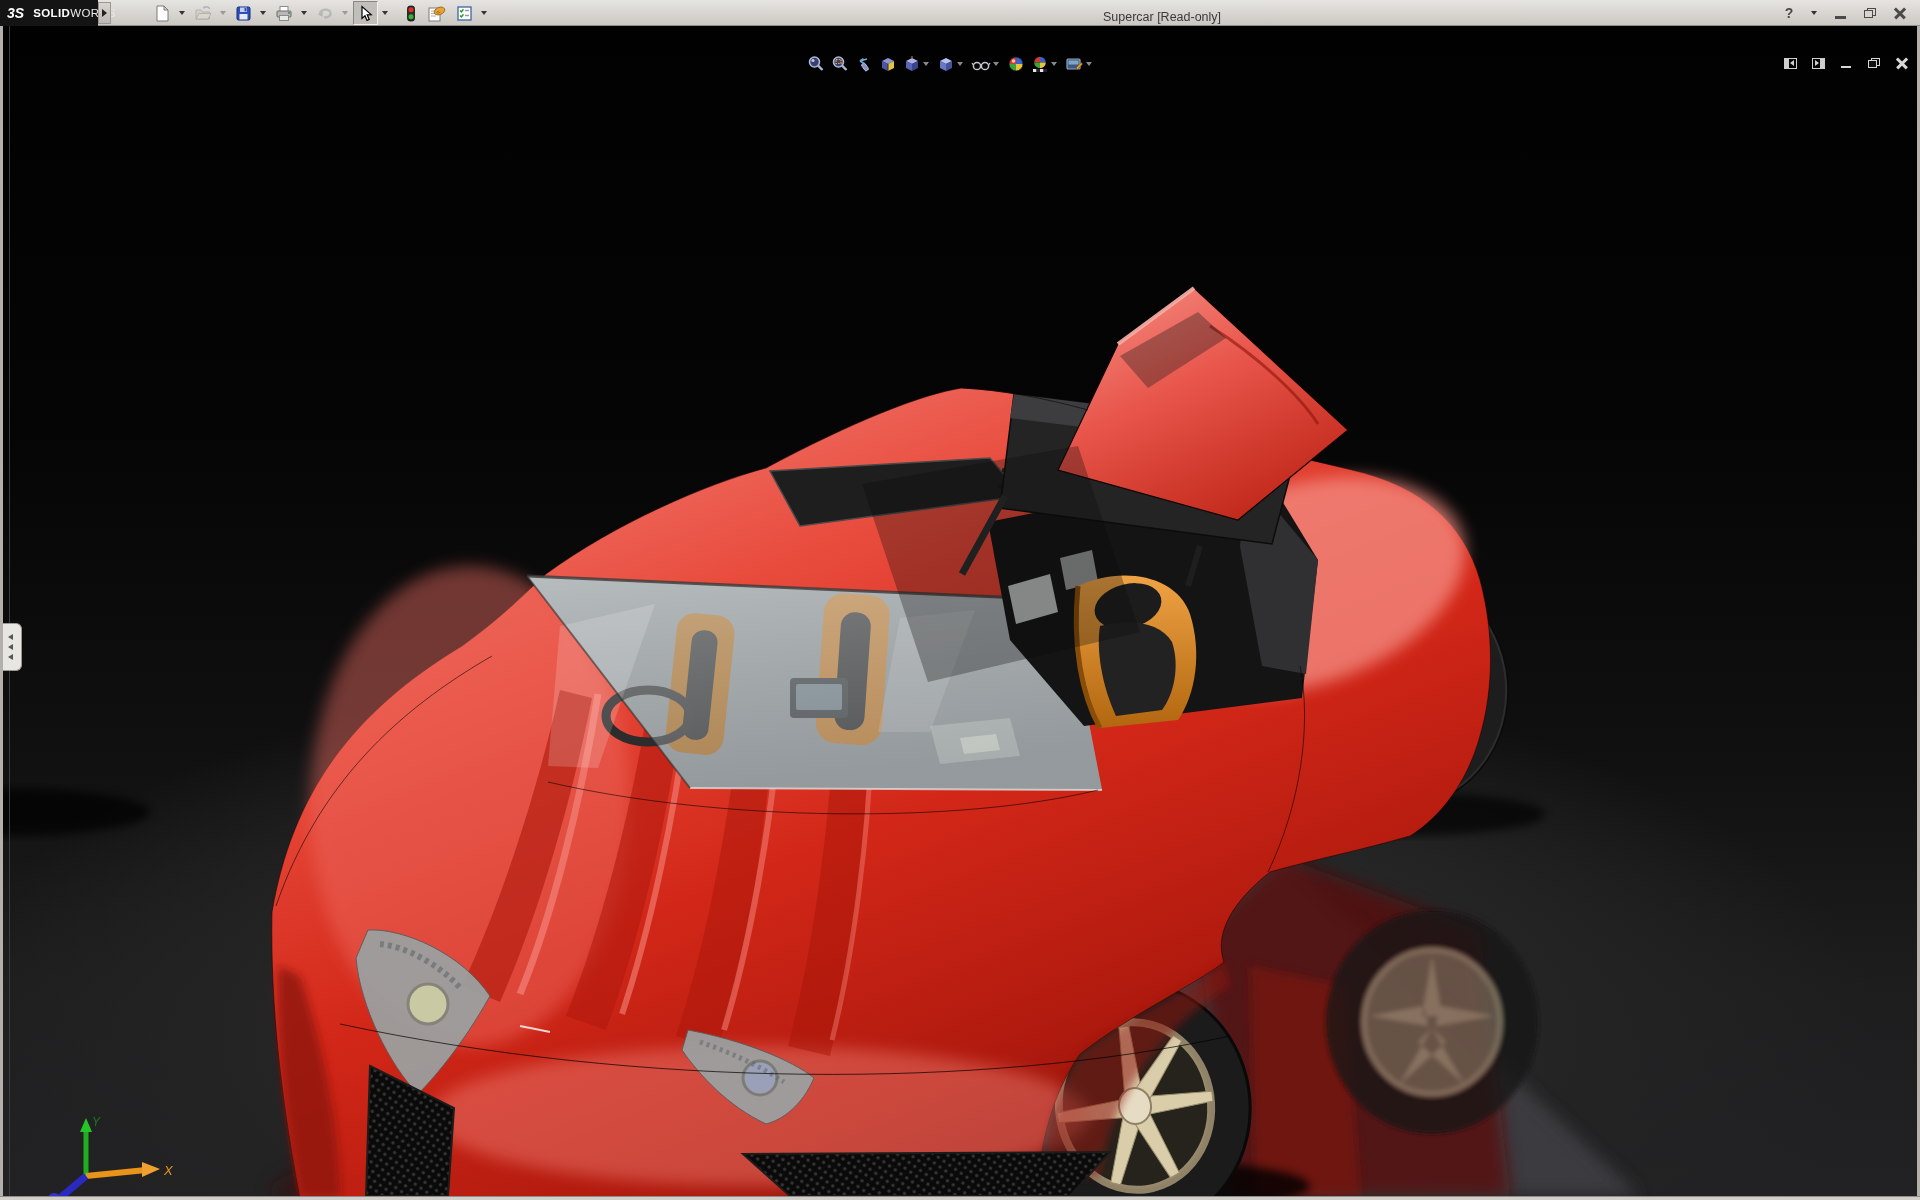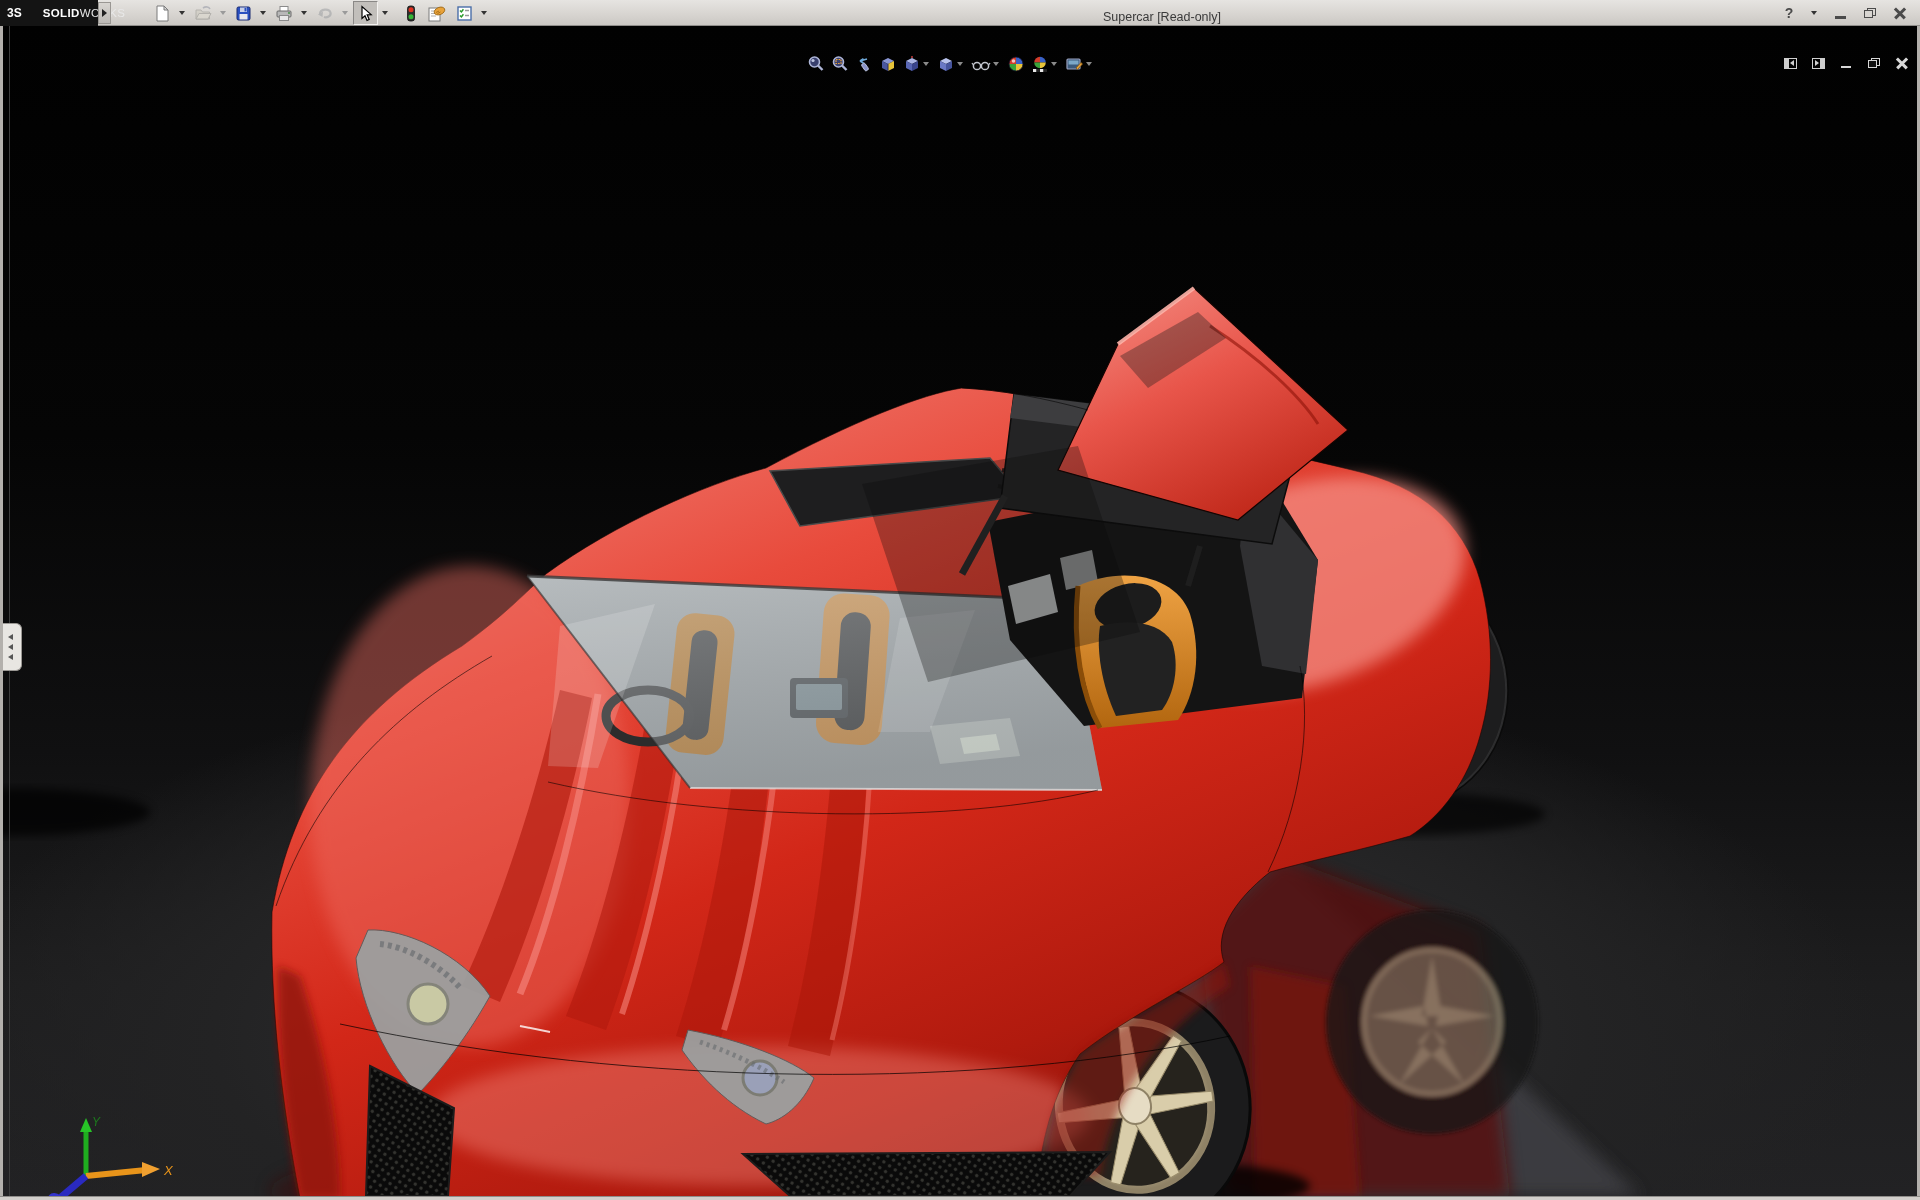--- a/index.html
+++ b/index.html
@@ -6,21 +6,21 @@
   html,body { width:1920px; height:1200px; overflow:hidden; background:#000;
               font-family:"Liberation Sans", sans-serif; }
   #stage { position:relative; width:1920px; height:1200px; background:#000; }
 
   
   #titlebar { position:absolute; left:0; top:0; width:1920px; height:26px;
     background:linear-gradient(180deg,#e6e4e1 0%,#d8d5d1 55%,#cbc8c4 100%);
     border-bottom:1px solid #8f8d8a; z-index:50; }
   #logo { position:absolute; left:0; top:0; width:98px; height:26px; background:#141414;
     display:flex; align-items:center; padding-left:7px; color:#fff; }
-  #logo .g3s { font-weight:bold; font-size:12px; letter-spacing:0px; margin-right:21px; }
+  #logo .g3s { font-style:italic; font-weight:bold; font-size:14px; letter-spacing:0px; margin-right:9px; }
   #logo .bold { font-weight:bold; font-size:11.5px; letter-spacing:.4px;text-align:center; }
   #logo .light { font-weight:300; font-size:11.5px; letter-spacing:.4px; color:#e8e8e8; }
   #logo-flyout { position:absolute; left:98px; top:2px; width:13px; height:22px;
     background:linear-gradient(180deg,#d8d5d1,#bdbab6); border:1px solid #9a9793;
     display:flex; align-items:center; justify-content:center; }
   .tri-r { width:0; height:0; border-left:5px solid #222; border-top:4px solid transparent; border-bottom:4px solid transparent; }
   #main-toolbar { position:absolute; left:150px; top:0; height:26px; display:flex; align-items:center; gap:2px; }
   .tb-btn { height:24px; display:flex; align-items:center; padding:0 3px; border:1px solid transparent; }
   .tb-btn.pressed { background:#c2bfbb; border:1px solid; border-color:#8a8886 #f4f2f0 #f4f2f0 #8a8886; }
   .tb-btn.disabled { opacity:.45; filter:grayscale(.6); }

